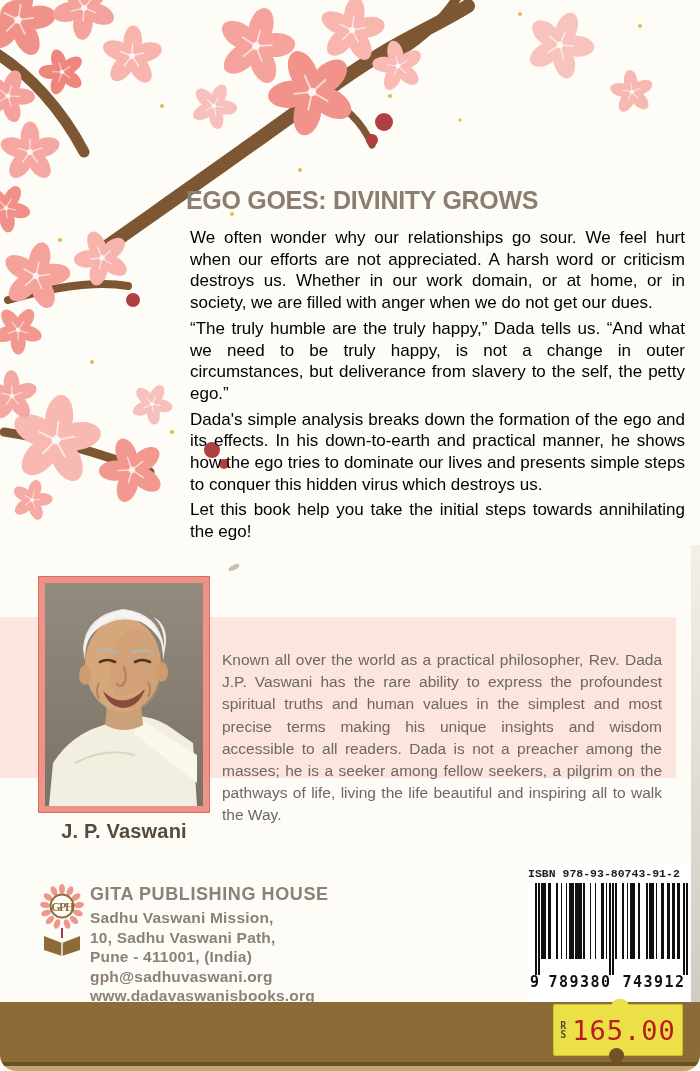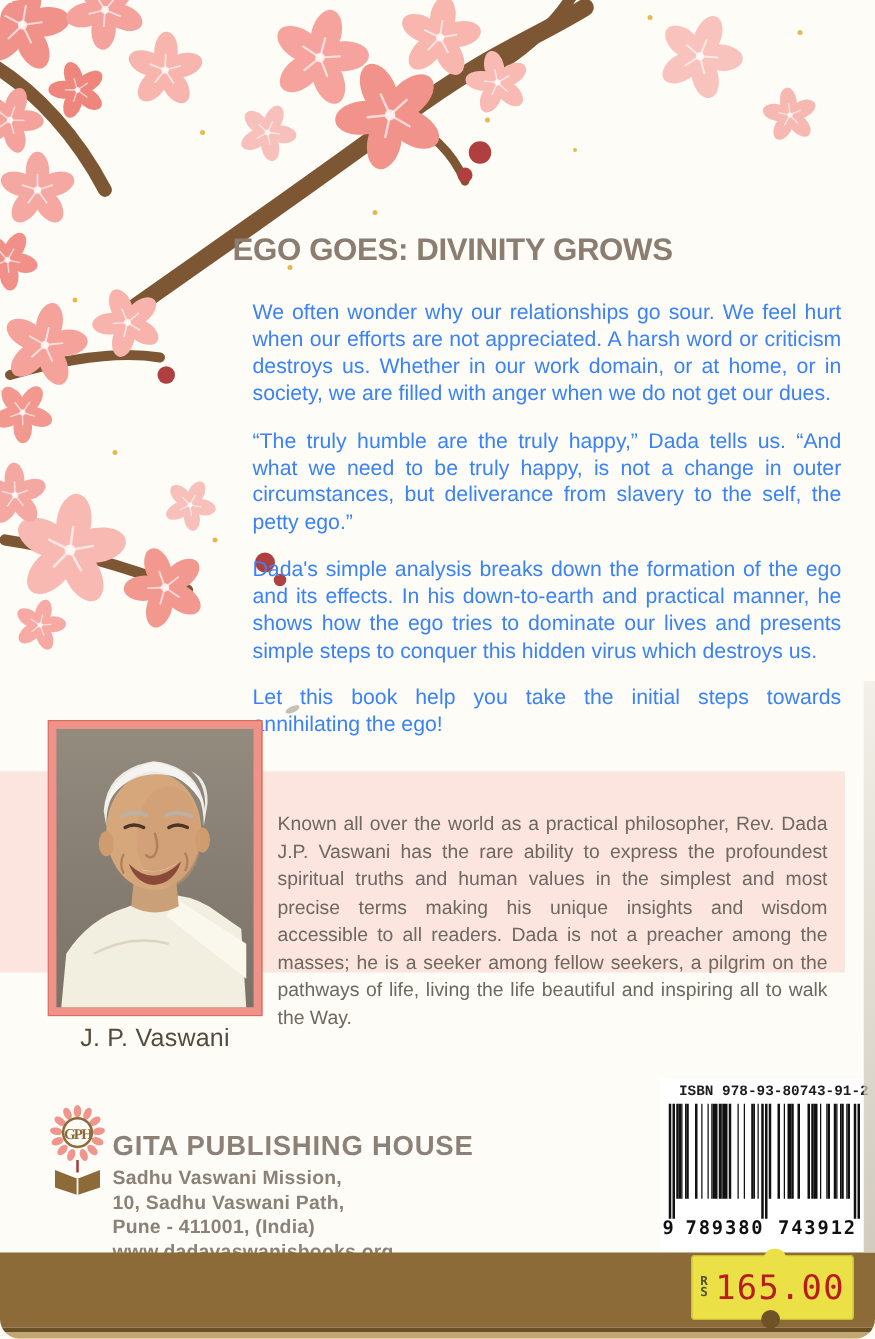--- a/index.html
+++ b/index.html
@@ -6,41 +6,41 @@
   body{width:700px;height:1071px;font-family:"Liberation Sans",sans-serif;background:#fdfcf7;}
   #cover{position:absolute;top:0;left:0;width:700px;height:1071px;overflow:hidden;background:#fdfcf7;border-radius:16px;}
 
   
   .blossoms{position:absolute;top:0;left:0;width:700px;height:530px;}
 
   
   .title{position:absolute;left:186px;top:186px;width:505px;font-size:25px;font-weight:700;
          color:#8b7e70;letter-spacing:-0.3px;}
   .body-copy{position:absolute;left:186px;top:223px;width:503px;}
-  .body-copy p{margin:16px;font-size:17px;line-height:21.7px;color:#3b82f6;text-align:justify;}
+  .body-copy p{margin:4px;font-size:17px;line-height:21.7px;color:#000000;text-align:justify;}
 
   
   .pink-band{position:absolute;left:0;top:617px;width:676px;height:161px;background:#fce4df;}
   .bio{position:absolute;left:222px;top:649px;width:440px;font-size:15.5px;line-height:22.2px;
        color:#6d6861;text-align:justify;}
   .photo-frame{position:absolute;left:38px;top:576px;width:172px;height:237px;background:#ef9288;
                box-shadow:0 0 0 1px #d96b5f inset;}
   .photo-frame svg{position:absolute;left:7px;top:7px;}
   .caption{position:absolute;left:38px;top:820px;width:172px;text-align:center;
-           font-size:20px;font-weight:400;color:#564a3d;letter-spacing:0.2px;}
+           font-size:20px;font-weight:700;color:#564a3d;letter-spacing:0.2px;}
 
   
   .logo{position:absolute;left:39px;top:884px;}
   .pub-block{position:absolute;left:90px;top:884px;width:300px;color:#8b8177;}
-  .pub-name{font-size:22px;font-weight:700;letter-spacing:0.6px;margin-bottom:3px;margin-top:20px;}
+  .pub-name{font-size:18px;font-weight:700;letter-spacing:0.6px;margin-bottom:3px;}
   .pub-line{font-size:15.5px;font-weight:700;line-height:19.6px;letter-spacing:0.2px;}
 
   
   .barcode-panel{position:absolute;left:528px;top:863px;width:167px;height:139px;background:#ffffff;}
-  .isbn-label{position:absolute;left:0;top:4px;width:167px;text-align:right;
+  .isbn-label{position:absolute;left:0;top:4px;width:167px;text-align:left;
               font-family:"Liberation Mono",monospace;font-size:11.5px;font-weight:700;
               letter-spacing:0px;color:#1c1c1c;white-space:nowrap;}
   #barcode-bars{position:absolute;left:7px;top:20px;width:153px;height:92px;display:flex;}
   #barcode-bars .m{flex:1 1 auto;height:76px;}
   #barcode-bars .m.on{background:#111;}
   #barcode-bars .m.guard{height:92px;}
   .barcode-num{position:absolute;left:2px;top:110px;width:160px;display:flex;
                font-family:"DejaVu Sans Mono",monospace;font-size:15px;font-weight:700;color:#111;}
   .bn-first{width:12px;}
   .bn-mid{width:76px;text-align:center;letter-spacing:1.5px;}
@@ -230,20 +230,21 @@
     <line x1="23" y1="44" x2="23" y2="54" stroke="#a23c3c" stroke-width="2"></line>
     <path d="M 5,52 L 23,59 L 41,52 L 41,66 L 23,72 L 5,66 Z" fill="#8d6b39"></path>
     <path d="M 23,59 L 23,72" stroke="#fdfcf7" stroke-width="1.4"></path>
   </svg>
 
   <div class="pub-block">
     <div class="pub-name">GITA PUBLISHING HOUSE</div>
     <div class="pub-line">Sadhu Vaswani Mission,</div>
     <div class="pub-line">10, Sadhu Vaswani Path,</div>
     <div class="pub-line">Pune - 411001, (India)</div>
+    <div class="pub-line">gph@sadhuvaswani.org</div>
     <div class="pub-line">www.dadavaswanisbooks.org</div>
   </div>
 
   <div class="barcode-panel">
     <div class="isbn-label">ISBN 978-93-80743-91-2</div>
     <div id="barcode-bars">
         <div class="m on guard"></div>
         <div class="m guard"></div>
         <div class="m on guard"></div>
         <div class="m"></div>

